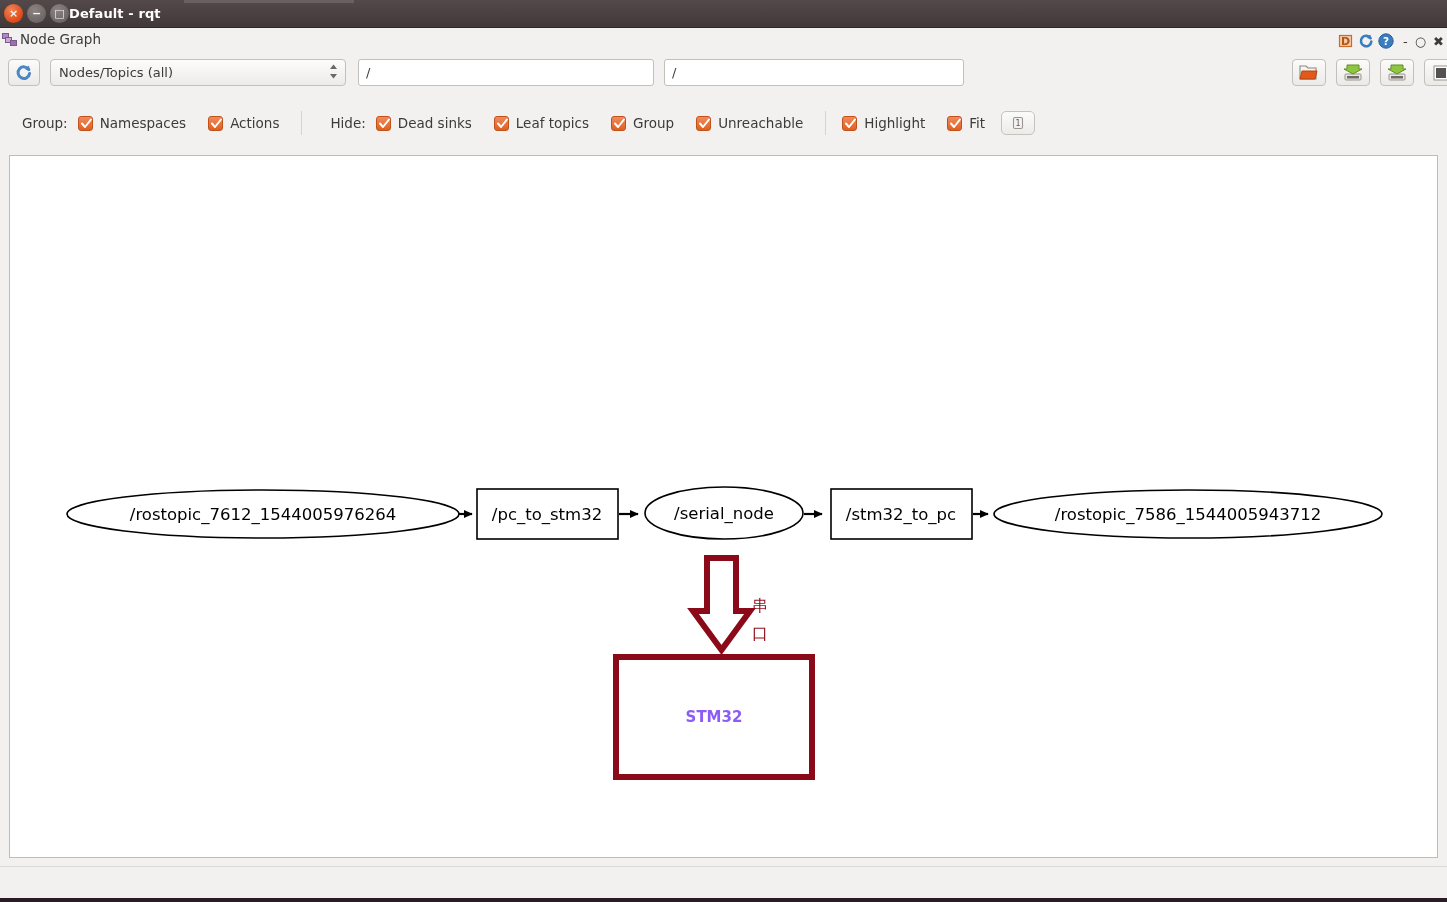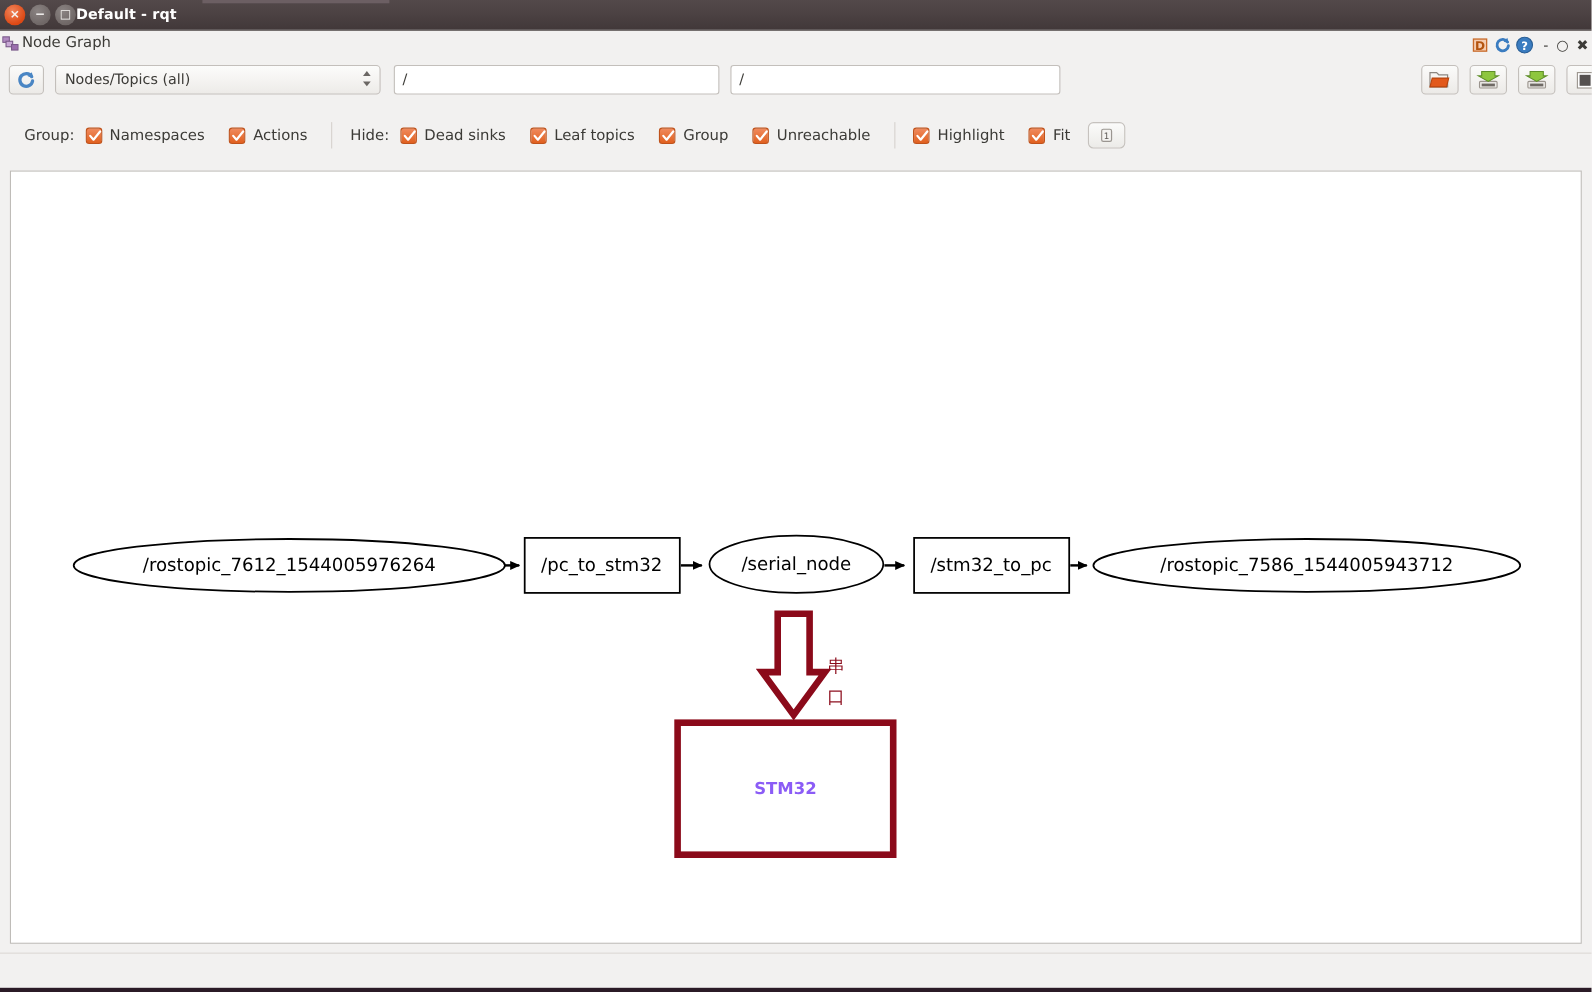--- a/index.html
+++ b/index.html
@@ -321,21 +321,21 @@
       <span class="cb">
         <svg width="13" height="13" viewBox="0 0 13 13">
             <path d="M2 6.5 L5 10 L11 2.5" fill="none" stroke="#ffffff" stroke-width="2" stroke-linecap="round" stroke-linejoin="round"></path>
           </svg>
       </span>
       <span>Actions</span>
     </div>
 
     <span class="vsep"></span>
 
-    <span class="optlabel" style="margin-left:0">Hide:</span>
+    <span class="optlabel" style="margin-left:12px">Hide:</span>
 
     <div class="opt">
       <span class="cb">
         <svg width="13" height="13" viewBox="0 0 13 13">
             <path d="M2 6.5 L5 10 L11 2.5" fill="none" stroke="#ffffff" stroke-width="2" stroke-linecap="round" stroke-linejoin="round"></path>
           </svg>
       </span>
       <span>Dead sinks</span>
     </div>
 

